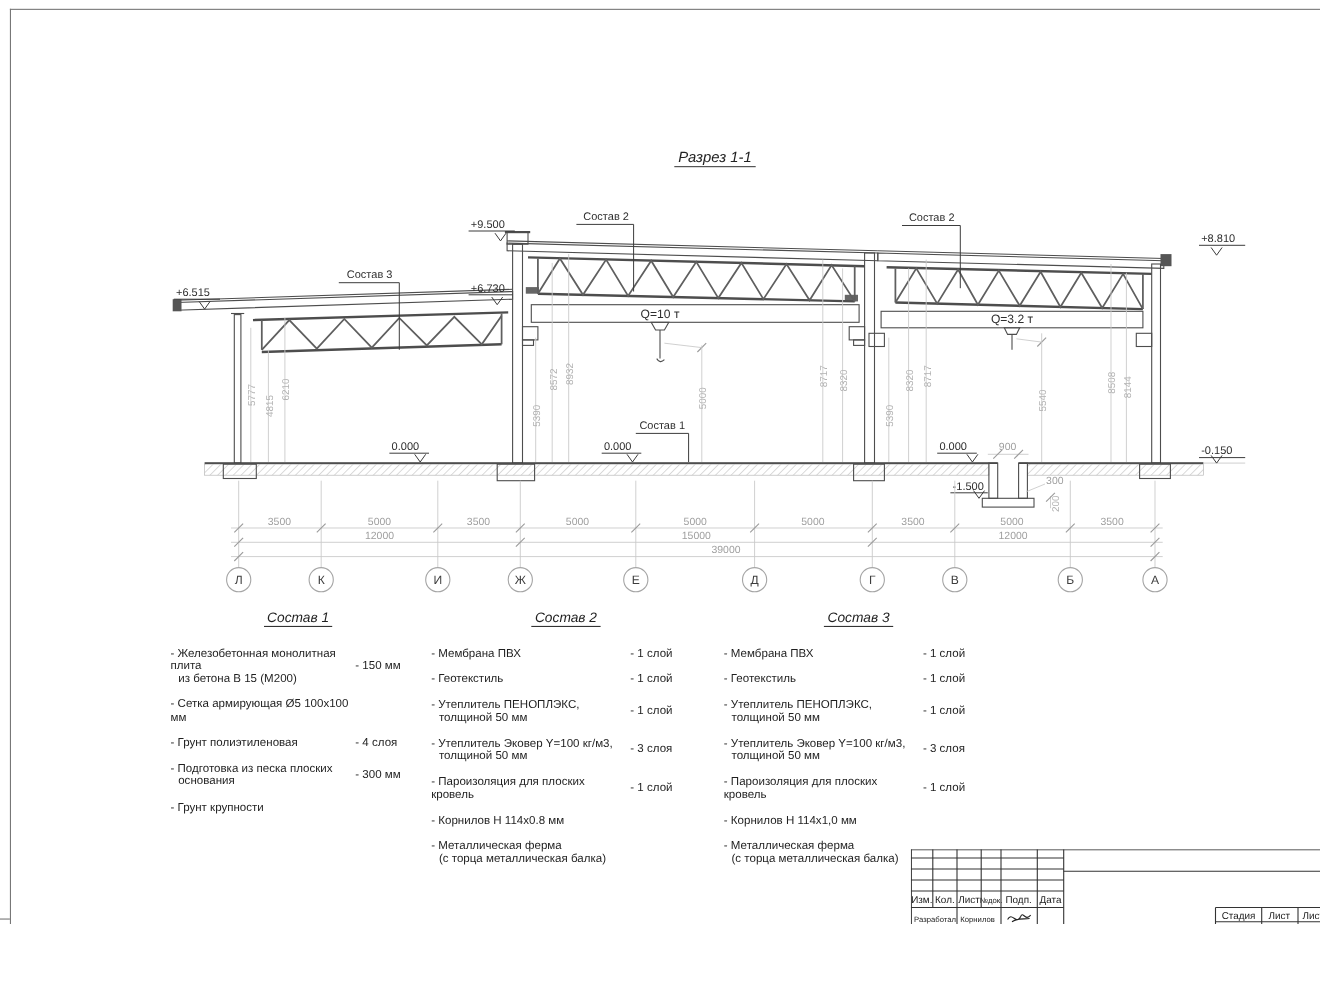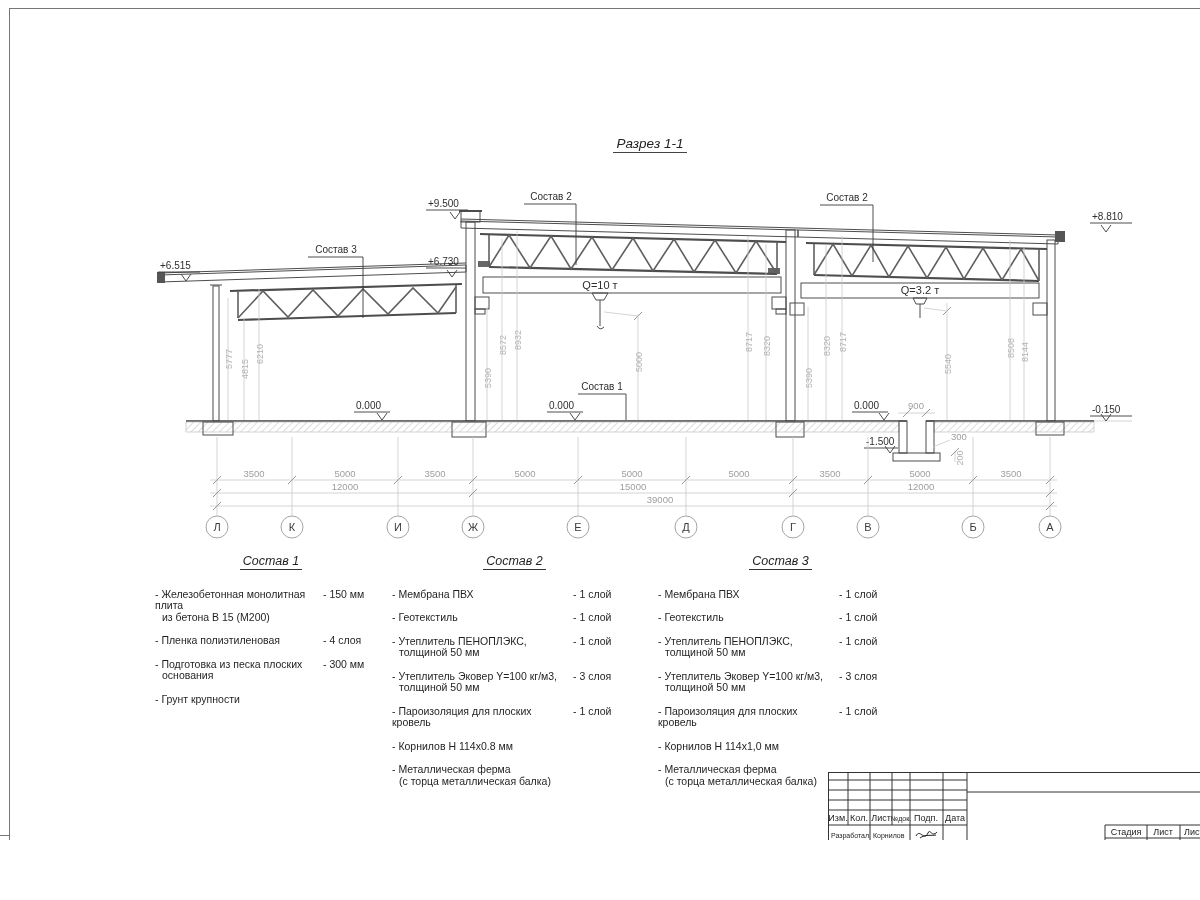--- a/index.html
+++ b/index.html
@@ -27,21 +27,21 @@
   .s-tbl{stroke:#333;stroke-width:1;fill:none;}
   
   #sec-title{position:absolute;left:545px;top:134px;width:210px;text-align:center;}
   #sec-title span{display:inline-block;font-style:italic;font-size:13.5px;color:#222;
                   border-bottom:1px solid #444;padding:0 4px 1px 4px;}
   
   .comp{position:absolute;font-size:10.5px;color:#1f1f1f;line-height:11.5px;}
   .comp-title{text-align:center;margin-bottom:19px;}
   .comp-title span{display:inline-block;font-style:italic;font-size:12.5px;
                    border-bottom:1px solid #333;padding:0 3px 1px 3px;}
-  .comp-item{display:flex;align-items:flex-start;margin-bottom:12px;}
+  .comp-item{display:flex;align-items:center;margin-bottom:12px;}
   .comp-text{flex:1;}
   .comp-text .l2{padding-left:7px;}
   .comp-qty{flex:none;width:64px;}
 </style>
 </head>
 <body>
 
 <div id="page">
 
   <div class="frame" style="left:9px;top:8px;width:1191px;height:1px;"></div>
@@ -338,21 +338,27 @@
     <div class="comp-title"><span>Состав 1</span></div>
     <div class="comp-item">
       <div class="comp-text">
           <div>- Железобетонная  монолитная плита</div>
           <div class="l2">из бетона В 15 (М200)</div>
         </div>
       <div class="comp-qty">- 150 мм</div>
     </div>
     <div class="comp-item">
       <div class="comp-text">
-          <div>- Пленка полиэтиленовая</div>
+          <div>- Сетка армирующая Ø5 100x100 мм</div>
+        </div>
+      <div class="comp-qty"></div>
+    </div>
+    <div class="comp-item">
+      <div class="comp-text">
+          <div>- Грунт полиэтиленовая</div>
         </div>
       <div class="comp-qty">-  4 слоя</div>
     </div>
     <div class="comp-item">
       <div class="comp-text">
           <div>- Подготовка из песка плоских</div>
           <div class="l2">основания</div>
         </div>
       <div class="comp-qty">- 300 мм</div>
     </div>

